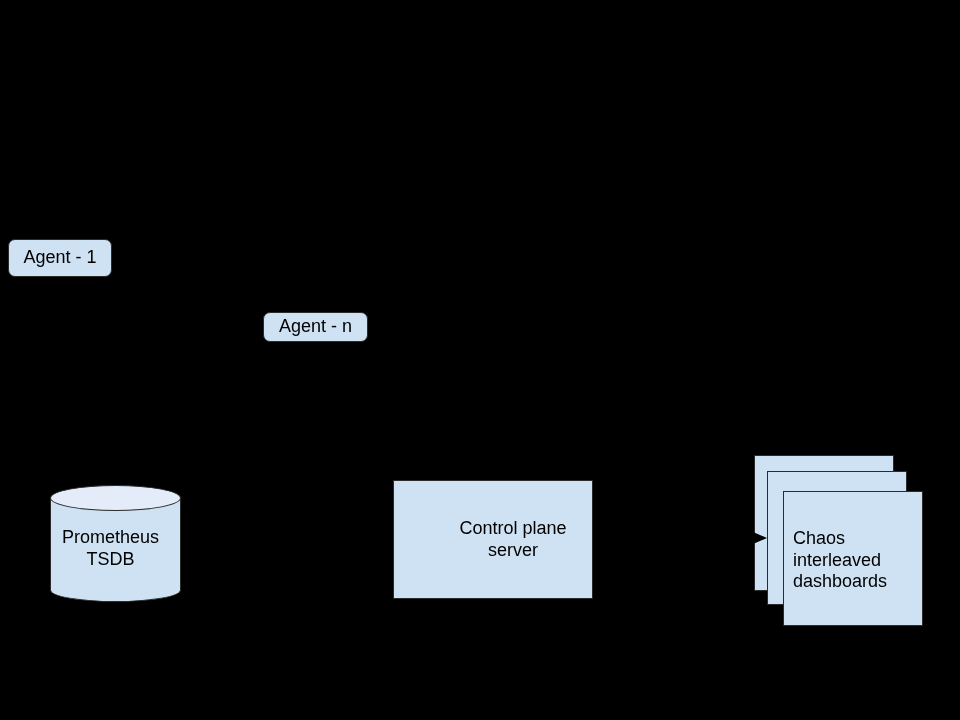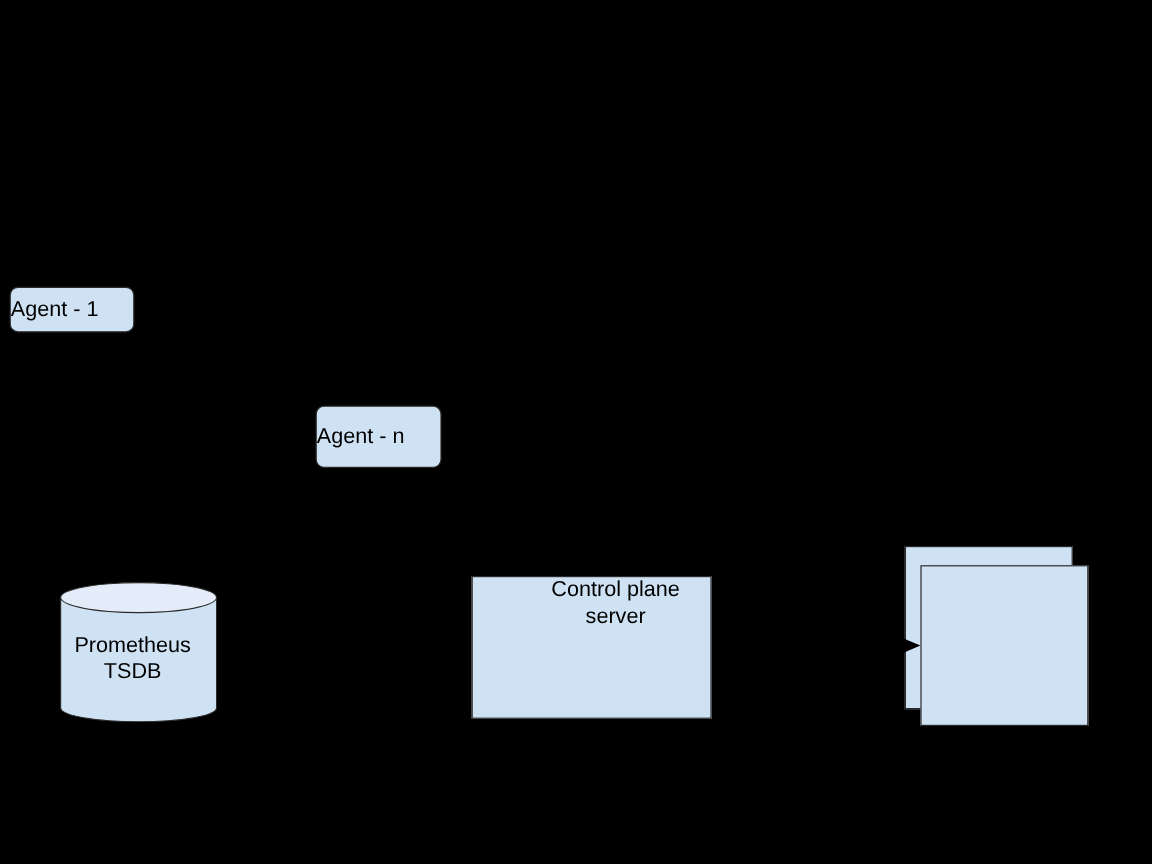--- a/index.html
+++ b/index.html
@@ -21,26 +21,26 @@
   .node {
     position: absolute;
     background: #cfe2f3;
     border: 1.5px solid #2b2b2b;
     box-sizing: border-box;
   }
   .agent {
     border-radius: 7px;
     display: flex;
     align-items: center;
-    justify-content: flex-start;
+    justify-content: center;
     white-space: nowrap;
   }
   #agent1 { left: 8px;   top: 239px; width: 104px; height: 38px; }
   #agent2 { left: 124px; top: 277px; width: 105px; height: 39px; }
-  #agentn { left: 263px; top: 338px; width: 105px; height: 52px; }
+  #agentn { left: 263px; top: 312px; width: 105px; height: 30px; }
 
   
   #cylinder {
     position: absolute;
     left: 50px; top: 485px;
     width: 131px; height: 117px;
   }
   .cyl-body {
     position: absolute;
     left: 0; top: 13px;
@@ -67,21 +67,21 @@
     text-align: center;
   }
 
   
   #control {
     left: 393px; top: 480px;
     width: 200px; height: 119px;
     display: flex;
     flex-direction: column;
     align-items: center;
-    justify-content: flex-start;
+    justify-content: center;
     text-align: center;
     padding-left: 40px;
   }
 
   
   #sq-back  { left: 754px; top: 455px; width: 140px; height: 136px; }
   #sq-mid   { left: 767px; top: 471px; width: 140px; height: 134px; }
   #sq-front { left: 783px; top: 491px; width: 140px; height: 135px; }
   .sq-label {
     position: absolute;
@@ -125,14 +125,21 @@
   <div id="control" class="node">
     <div>Control plane server</div>
   </div>
 
   <div id="sq-back" class="node"></div>
 
   <div id="arrowhead"></div>
 
   <div id="sq-mid" class="node"></div>
 
+  <div id="sq-front" class="node">
+    <div class="sq-label">
+      <div>Chaos</div>
+      <div>interleaved</div>
+      <div>dashboards</div>
+    </div>
+  </div>
 
 </div>
 
 </body></html>

